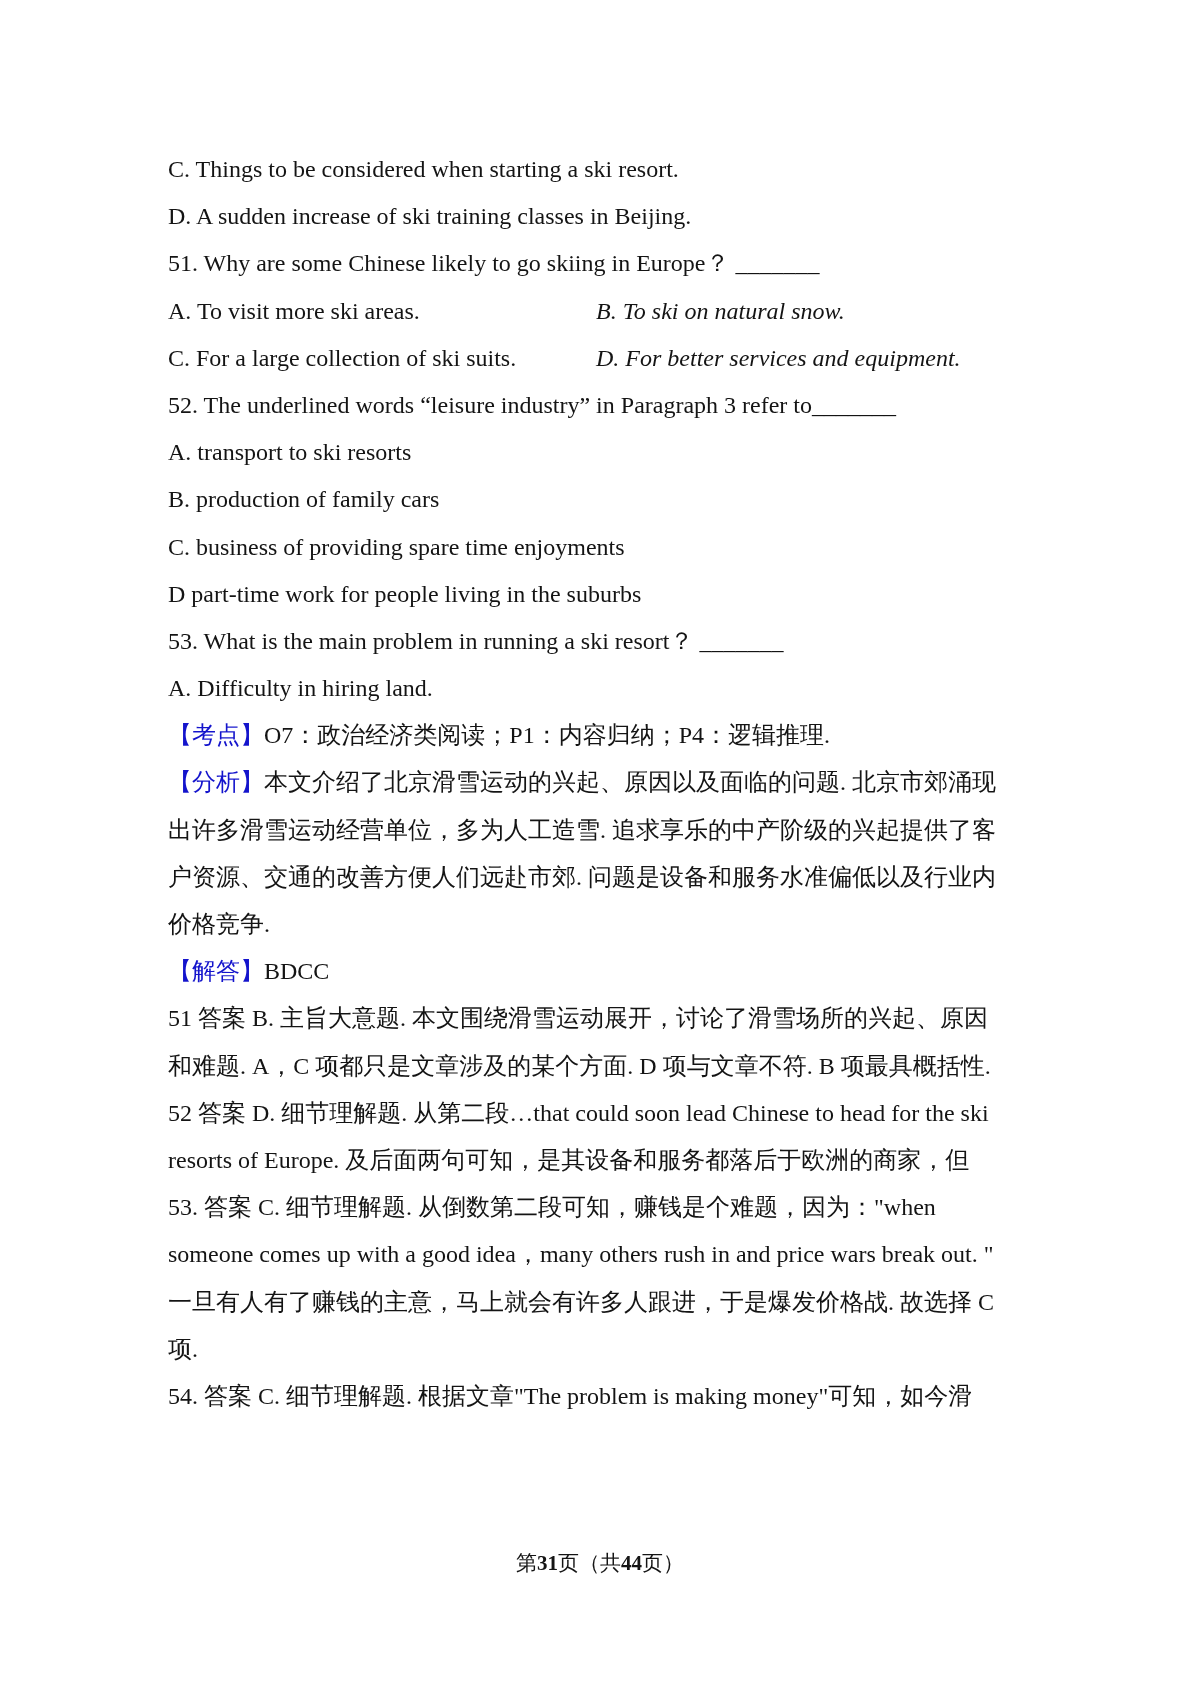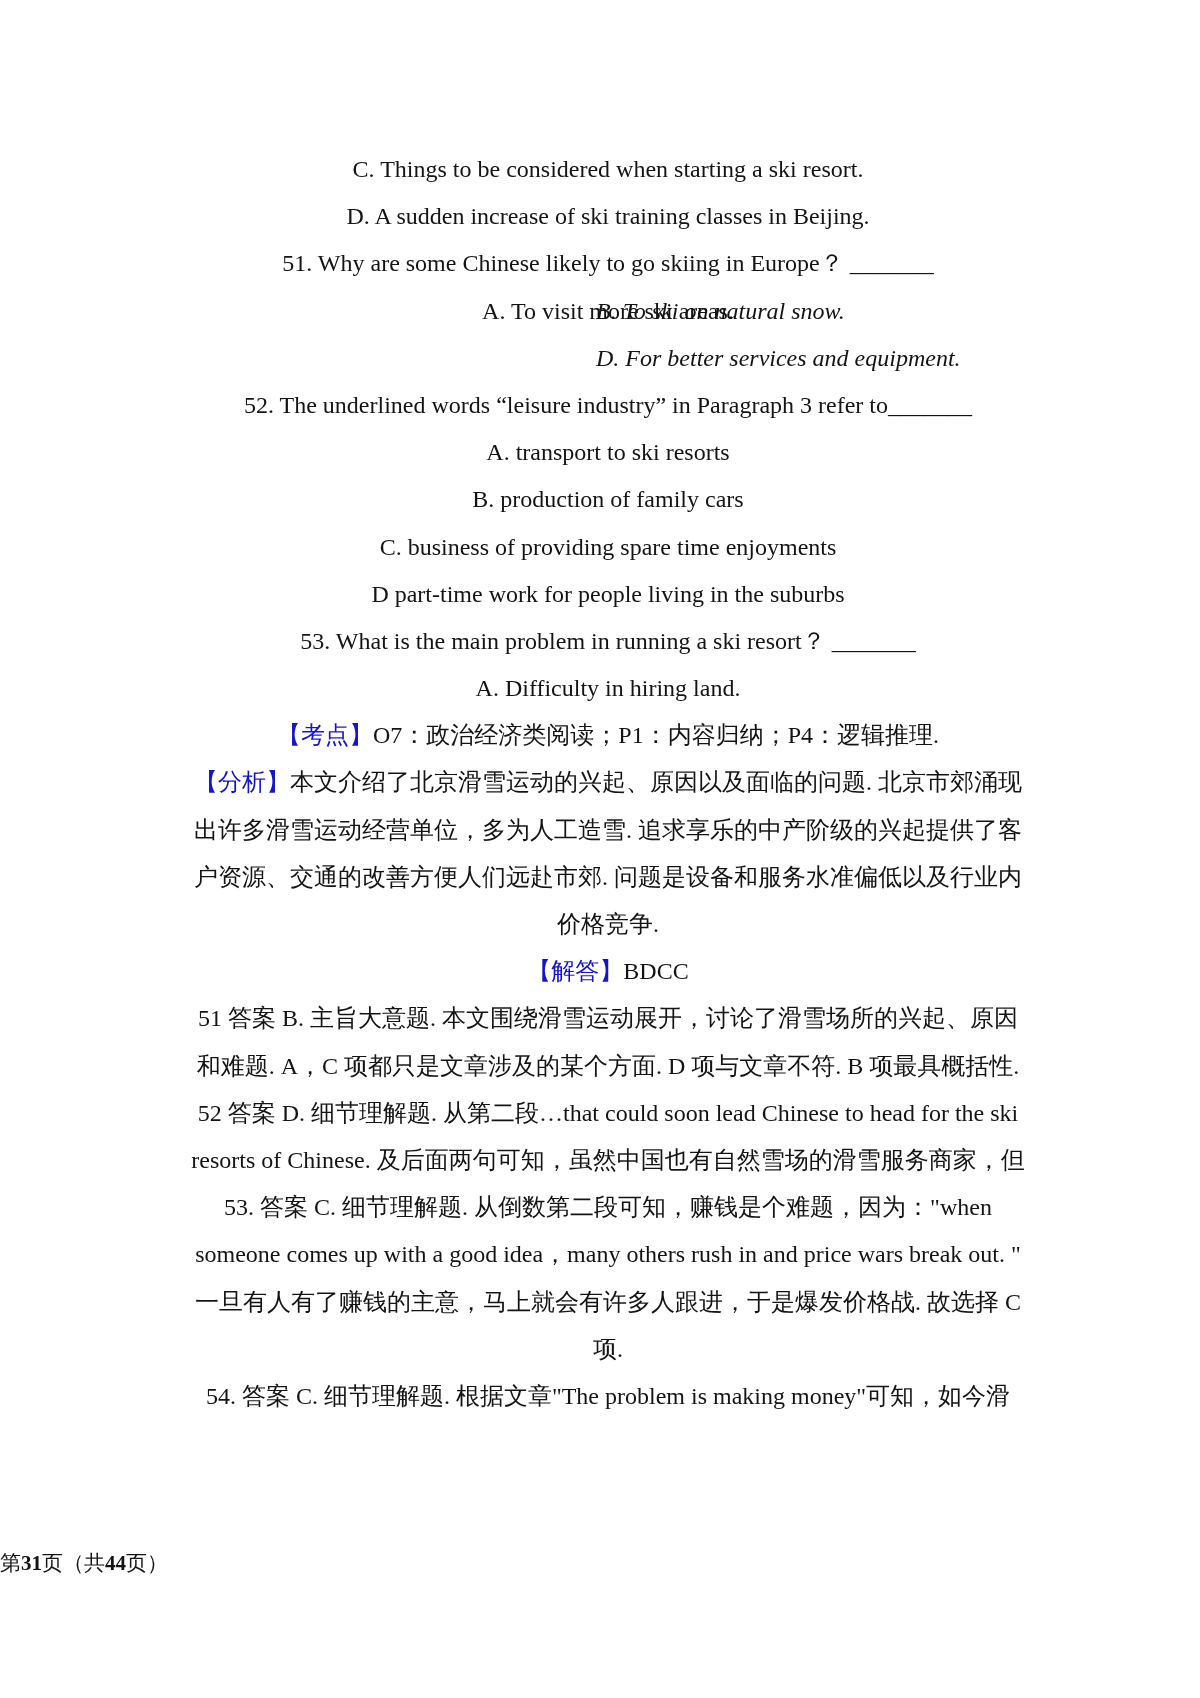--- a/index.html
+++ b/index.html
@@ -20,71 +20,70 @@
     left: 168px;
     top: 146px;
     width: 880px;
   }
   .line {
     position: relative;
     height: 47.2px;
     line-height: 47.2px;
     font-size: 24px;
     white-space: pre;
-    text-align: center;
   }
   .line .right-col {
     position: absolute;
     left: 428px;
     top: 0;
     font-style: italic;
   }
   .line .tag {
     color: var(--accent, #1414cc);
   }
   .footer {
     position: absolute;
     left: 0;
     top: 1545px;
     width: 1200px;
-    text-align: left;
+    text-align: center;
     font-size: 21px;
     line-height: 36px;
     white-space: pre;
   }
   .footer .num {
     font-weight: bold;
   }
 </style>
 </head>
 <body style="--accent: #1414cc; color: rgb(20, 20, 20); background: rgb(255, 255, 255);">
 
 <div class="content">
     <div class="line"><span>C. Things to be considered when starting a ski resort.</span></div>
     <div class="line"><span>D. A sudden increase of ski training classes in Beijing.</span></div>
     <div class="line"><span>51. Why are some Chinese likely to go skiing in Europe？ _______</span></div>
     <div class="line"><span>A. To visit more ski areas.</span><span class="right-col">B. To ski on natural snow.</span></div>
-    <div class="line"><span class="right-col">D. For better services and equipment.</span></div>
+    <div class="line"><span>C. For a large collection of ski suits.</span><span class="right-col">D. For better services and equipment.</span></div>
     <div class="line"><span>52. The underlined words “leisure industry” in Paragraph 3 refer to_______</span></div>
     <div class="line"><span>A. transport to ski resorts</span></div>
     <div class="line"><span>B. production of family cars</span></div>
     <div class="line"><span>C. business of providing spare time enjoyments</span></div>
     <div class="line"><span>D part-time work for people living in the suburbs</span></div>
     <div class="line"><span>53. What is the main problem in running a ski resort？ _______</span></div>
     <div class="line"><span>A. Difficulty in hiring land.</span></div>
     <div class="line"><span class="tag">【考点】</span><span>O7：政治经济类阅读；P1：内容归纳；P4：逻辑推理.</span></div>
     <div class="line"><span class="tag">【分析】</span><span>本文介绍了北京滑雪运动的兴起、原因以及面临的问题. 北京市郊涌现</span></div>
     <div class="line"><span>出许多滑雪运动经营单位，多为人工造雪. 追求享乐的中产阶级的兴起提供了客</span></div>
     <div class="line"><span>户资源、交通的改善方便人们远赴市郊. 问题是设备和服务水准偏低以及行业内</span></div>
     <div class="line"><span>价格竞争.</span></div>
     <div class="line"><span class="tag">【解答】</span><span>BDCC</span></div>
     <div class="line"><span>51 答案 B. 主旨大意题. 本文围绕滑雪运动展开，讨论了滑雪场所的兴起、原因</span></div>
     <div class="line"><span>和难题. A，C 项都只是文章涉及的某个方面. D 项与文章不符. B 项最具概括性.</span></div>
     <div class="line"><span>52 答案 D. 细节理解题. 从第二段…that could soon lead Chinese to head for the ski</span></div>
-    <div class="line"><span>resorts of Chinese. 及后面两句可知，虽然中国也有自然雪场的滑雪服务商家，但</span></div>
+    <div class="line"><span>resorts of Europe. 及后面两句可知，是其设备和服务都落后于欧洲的商家，但</span></div>
     <div class="line"><span>53. 答案 C. 细节理解题. 从倒数第二段可知，赚钱是个难题，因为："when</span></div>
     <div class="line"><span>someone comes up with a good idea，many others rush in and price wars break out. "</span></div>
     <div class="line"><span>一旦有人有了赚钱的主意，马上就会有许多人跟进，于是爆发价格战. 故选择 C</span></div>
     <div class="line"><span>项.</span></div>
     <div class="line"><span>54. 答案 C. 细节理解题. 根据文章"The problem is making money"可知，如今滑</span></div>
   </div>
 
 <div class="footer"><span>第</span><span class="num">31</span><span>页（共</span><span class="num">44</span><span>页）</span></div>
 
 </body></html>

